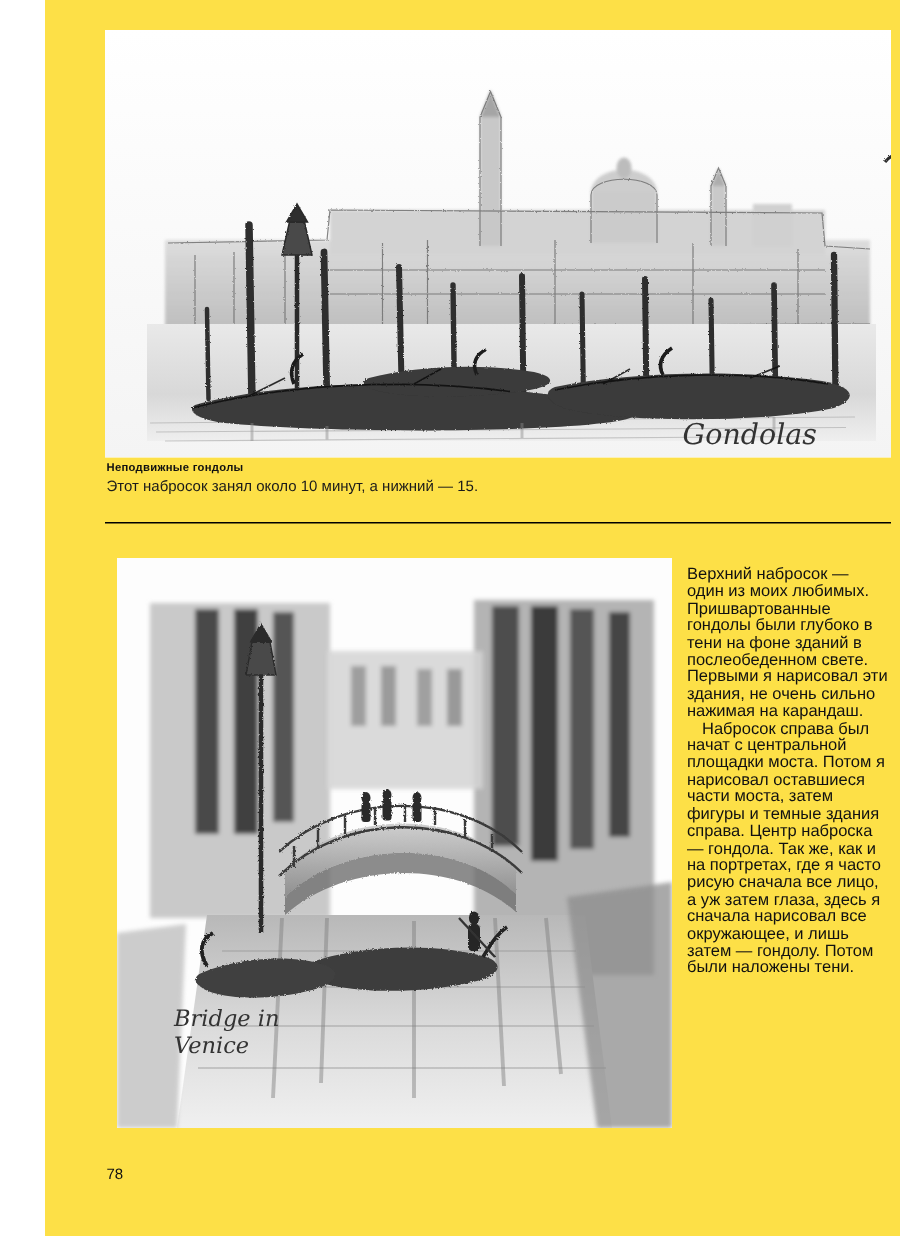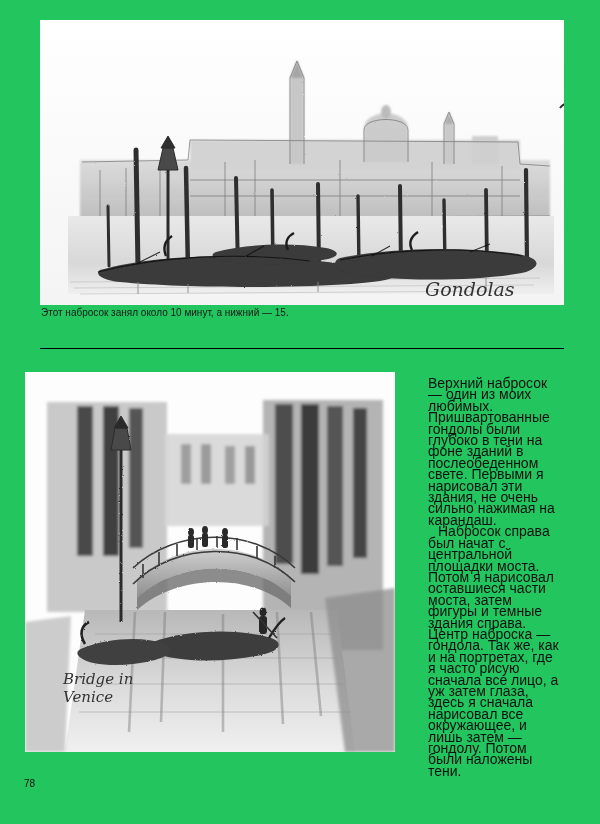--- a/index.html
+++ b/index.html
@@ -12,21 +12,22 @@
     height: 824px;
     position: relative;
     font-family: "Liberation Sans", sans-serif;
     color: #1a1a1a;
     overflow: hidden;
   }
 
   .page {
     position: absolute;
     inset: 0;
-    background: #22c55e;
+    background: #fde047;
+    margin-left: 30px;
   }
 
   
   .sketch-top {
     position: absolute;
     left: 40px;
     top: 20px;
     width: 524px;
     height: 285px;
     background: #ffffff;
@@ -62,48 +63,48 @@
     left: 40px;
     top: 348px;
     width: 524px;
     height: 1px;
     background: #000;
   }
 
   
   .sketch-bottom {
     position: absolute;
-    left: 25px;
+    left: 48px;
     top: 372px;
     width: 370px;
     height: 380px;
   }
 
   
   .text-column {
     position: absolute;
     left: 428px;
     top: 378px;
     width: 134px;
-    font-size: 14px;
+    font-size: 11px;
     line-height: 11.4px;
     color: #111;
     text-align: left;
   }
   .text-column p {
     margin: 0;
   }
   .text-column p + p {
     margin-top: 0px;
     text-indent: 10px;
   }
 
   .folio {
     position: absolute;
-    left: 24px;
+    left: 41px;
     top: 778px;
     font-size: 10px;
     color: #111;
   }
 
   
   .signature {
     font-family: "DejaVu Serif", serif;
     font-style: italic;
     color: #2b2b2b;
@@ -223,20 +224,21 @@
         <line x1="148" y1="264" x2="148" y2="273"></line>
         <line x1="278" y1="262" x2="278" y2="272"></line>
         <line x1="446" y1="258" x2="446" y2="270"></line>
       </g>
 
       <text class="signature" x="385" y="276" font-size="19" fill="#333" font-family="DejaVu Serif, serif" font-style="italic">Gondolas</text>
     </svg>
   </div>
 
   <div class="caption-block">
+    <p class="caption-title">Неподвижные гондолы</p>
     <p class="caption-text">Этот набросок занял около 10 минут, а нижний — 15.</p>
   </div>
 
   <div class="rule-top"></div>
 
   <div class="sketch-bottom">
     <svg viewBox="0 0 370 380" preserveAspectRatio="none">
       <defs>
         <linearGradient id="wall" x1="0" y1="0" x2="0" y2="1">
           <stop offset="0%" stop-color="#cfcfcf"></stop>

